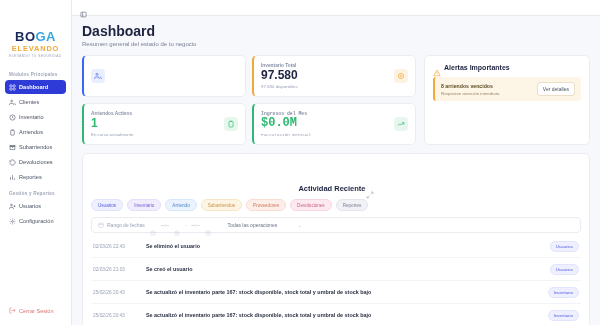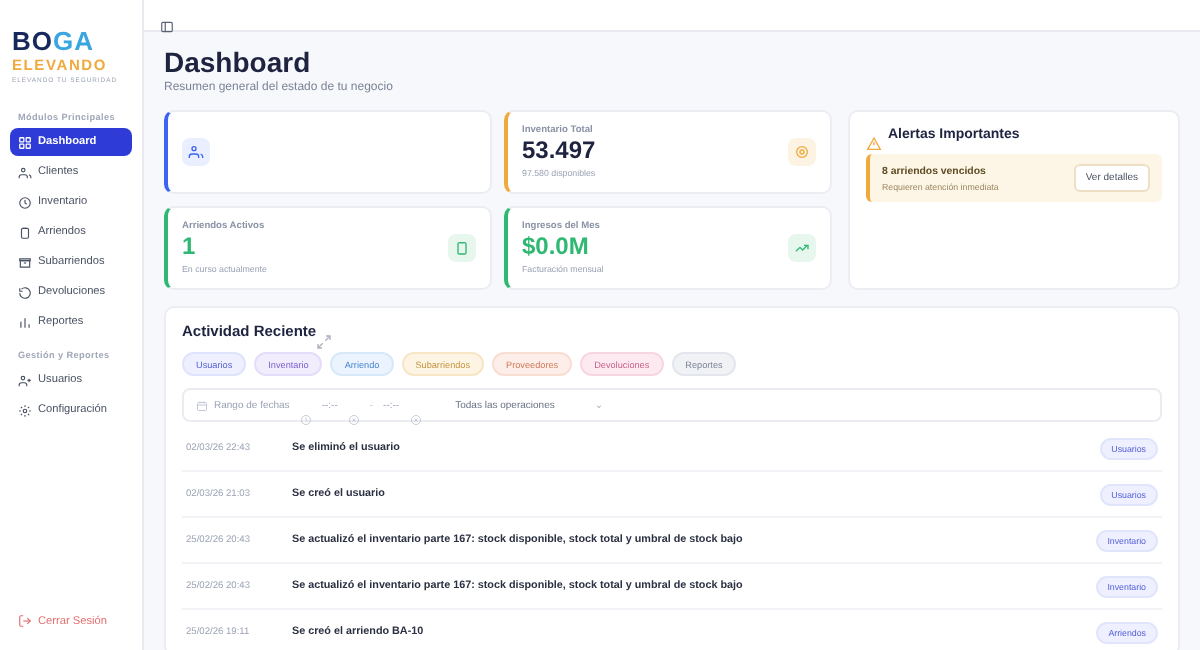--- a/index.html
+++ b/index.html
@@ -15,21 +15,22 @@
   .sidebar {
     width: 72px; height: 325px;
     background: #ffffff;
     border-right: 1px solid #e8eaf0;
     display: flex; flex-direction: column;
     position: relative;
     flex: 0 0 72px;
   }
   .logo-wrap {
     padding: 14px 6px 8px 6px;
-    text-align: left;
+    text-align: center;
+    margin-top: 16px;
   }
   .logo-boga {
     font-size: 13px; font-weight: 700; letter-spacing: 0.5px;
     line-height: 1.0;
   }
   .logo-boga .b { color: #17285a; }
   .logo-boga .g { color: #3aa6e0; }
   .logo-and {
     font-size: 7.5px; font-weight: 700; color: #f0a93b;
     letter-spacing: 0.8px; line-height: 1.2; margin-top: 1px;
@@ -84,21 +85,21 @@
   .card .val { font-size: 12px; font-weight: 700; color: #1e2340; line-height: 1.1; margin-top: 1px; }
   .card .sub { font-size: 4.4px; color: #9aa2b4; margin-top: 2px; }
   .card .badge-ic {
     width: 14px; height: 14px; border-radius: 4px;
     display: flex; align-items: center; justify-content: center; flex: 0 0 14px;
   }
   .card .badge-ic svg { width: 8px; height: 8px; }
   .card.c-blue  { border-left-color: #3b63f6; }
   .card.c-amber { border-left-color: #f0a93b; }
   .card.c-green { border-left-color: #2eb872; }
-  .card.c-green2{ border-left-color: #2eb872; }
+  .card.c-green2{ border-left-color: #2eb872; font-family: Liberation Mono, monospace; }
   .c-blue .badge-ic  { background: #eaefff; }
   .c-amber .badge-ic { background: #fdf3e2; }
   .c-green .badge-ic { background: #e7f7ee; }
   .c-green2 .badge-ic{ background: #e7f7ee; }
   .c-green .val, .c-green2 .val { color: #2eb872; }
 
   .alerts {
     flex: 0 0 166px; background: #fff; border-radius: 5px;
     border: 1px solid #ebedf3; padding: 7px 8px;
   }
@@ -116,21 +117,21 @@
     background: #fff; border: 1px solid #ecdfc5; border-radius: 3px;
     font-size: 5px; color: #4a5263; padding: 3px 5px; cursor: pointer;
     white-space: nowrap; font-family: inherit;
   }
 
   
   .activity {
     margin-top: 8px; background: #fff; border: 1px solid #ebedf3;
     border-radius: 5px; padding: 7px 8px 0 8px;
   }
-  .act-head { display: flex; align-items: center; justify-content: flex-start; }
+  .act-head { display: flex; align-items: center; justify-content: center; margin-top: 23px; }
   .act-title { font-size: 7.5px; font-weight: 700; color: #1e2340; }
   .act-expand { width: 8px; height: 8px; cursor: pointer; opacity: .55; }
   .tabs { display: flex; gap: 4px; margin-top: 6px; flex-wrap: nowrap; }
   .tab {
     font-size: 4.6px; padding: 2.5px 6px; border-radius: 8px;
     border: 1px solid transparent; cursor: pointer; white-space: nowrap;
   }
   .tab.t0 { background: #eef0ff; color: #5560d6; border-color: #dfe3fb; }
   .tab.t1 { background: #f1edfd; color: #7a5fd0; border-color: #e5ddfa; }
   .tab.t2 { background: #eaf3fe; color: #4a86cc; border-color: #d8e8fb; }
@@ -314,21 +315,21 @@
                   <path d="M16 21v-2a4 4 0 0 0-4-4H6a4 4 0 0 0-4 4v2"></path>
                   <circle cx="9" cy="7" r="3"></circle>
                   <path d="M22 21v-2a4 4 0 0 0-3-3.87"></path>
                 </svg>
               </div>
           </div>
 
           <div class="card c-amber">
             <div>
               <div class="lbl">Inventario Total</div>
-              <div class="val">53.497</div>
+              <div class="val">97.580</div>
               <div class="sub">97.580 disponibles</div>
             </div>
             <div class="badge-ic">
                 <svg viewBox="0 0 24 24" fill="none" stroke="#f0a93b" stroke-width="2">
                   <circle cx="12" cy="12" r="8"></circle>
                   <circle cx="12" cy="12" r="3"></circle>
                 </svg>
               </div>
           </div>
 

